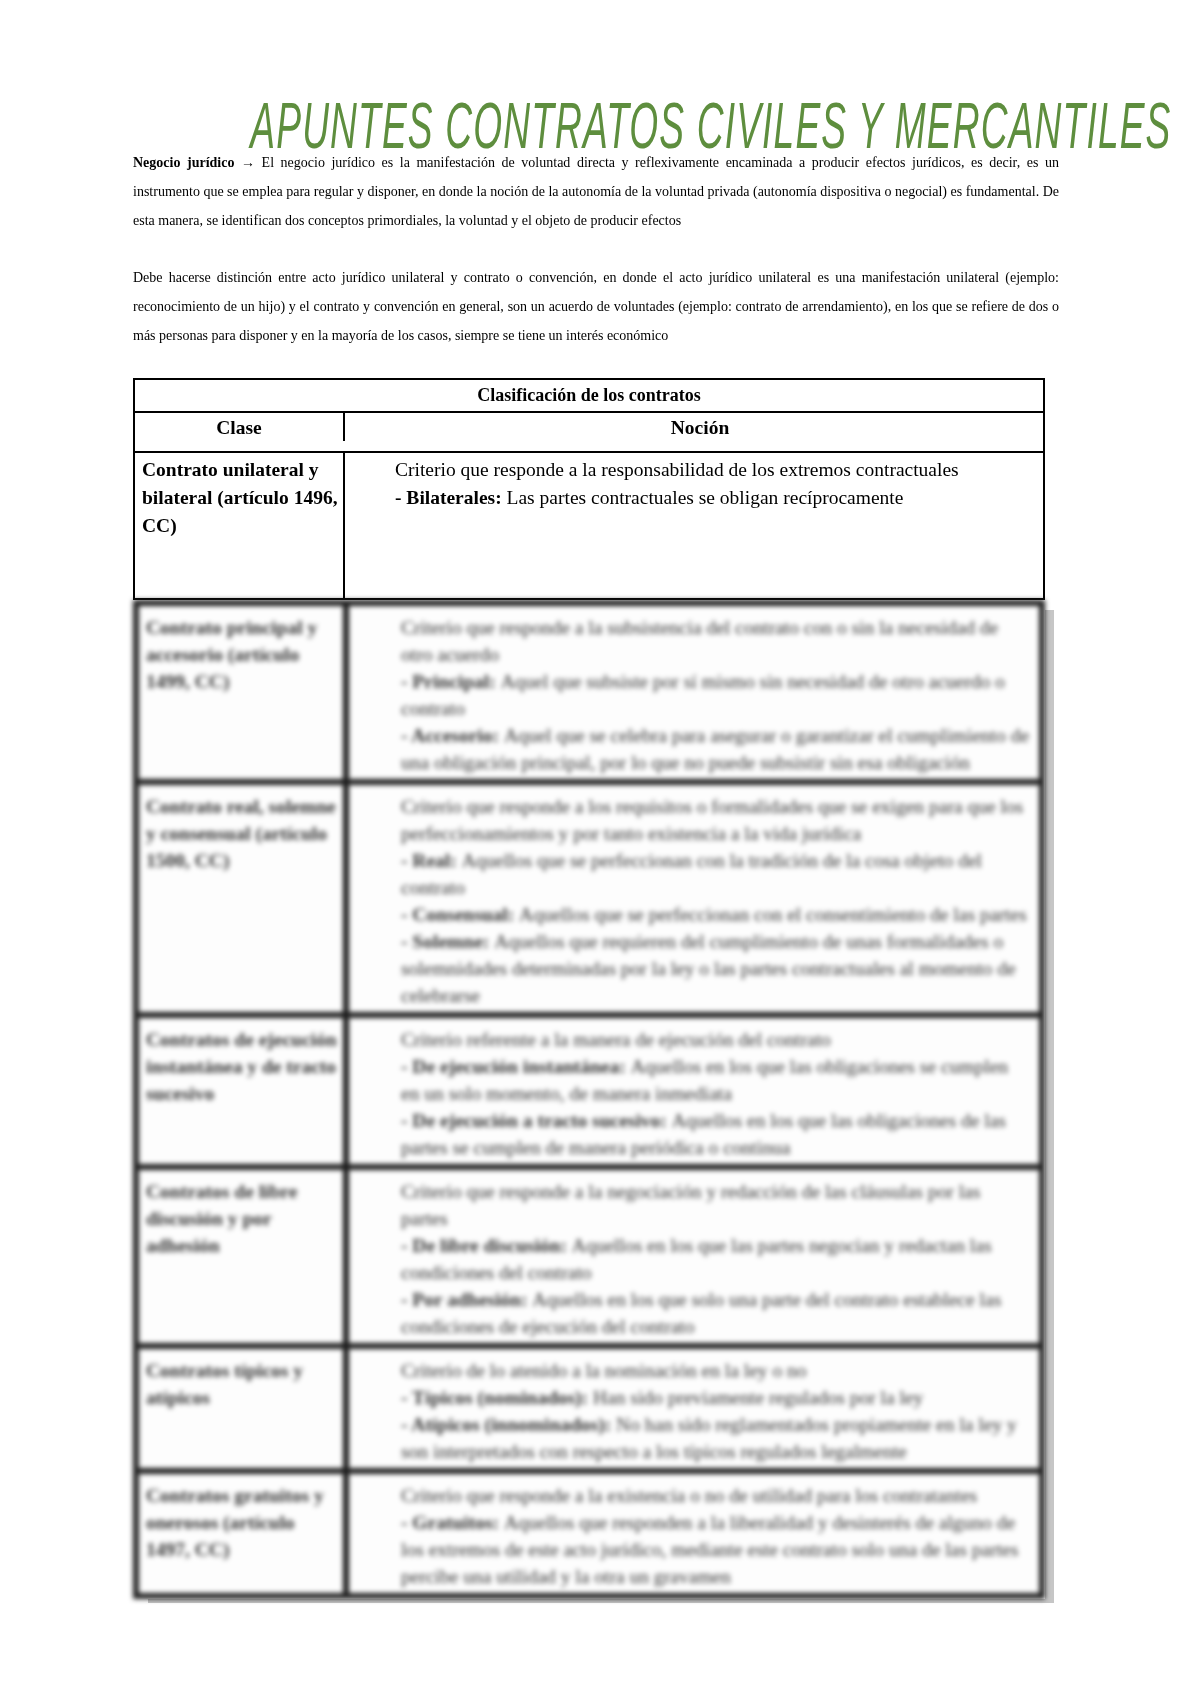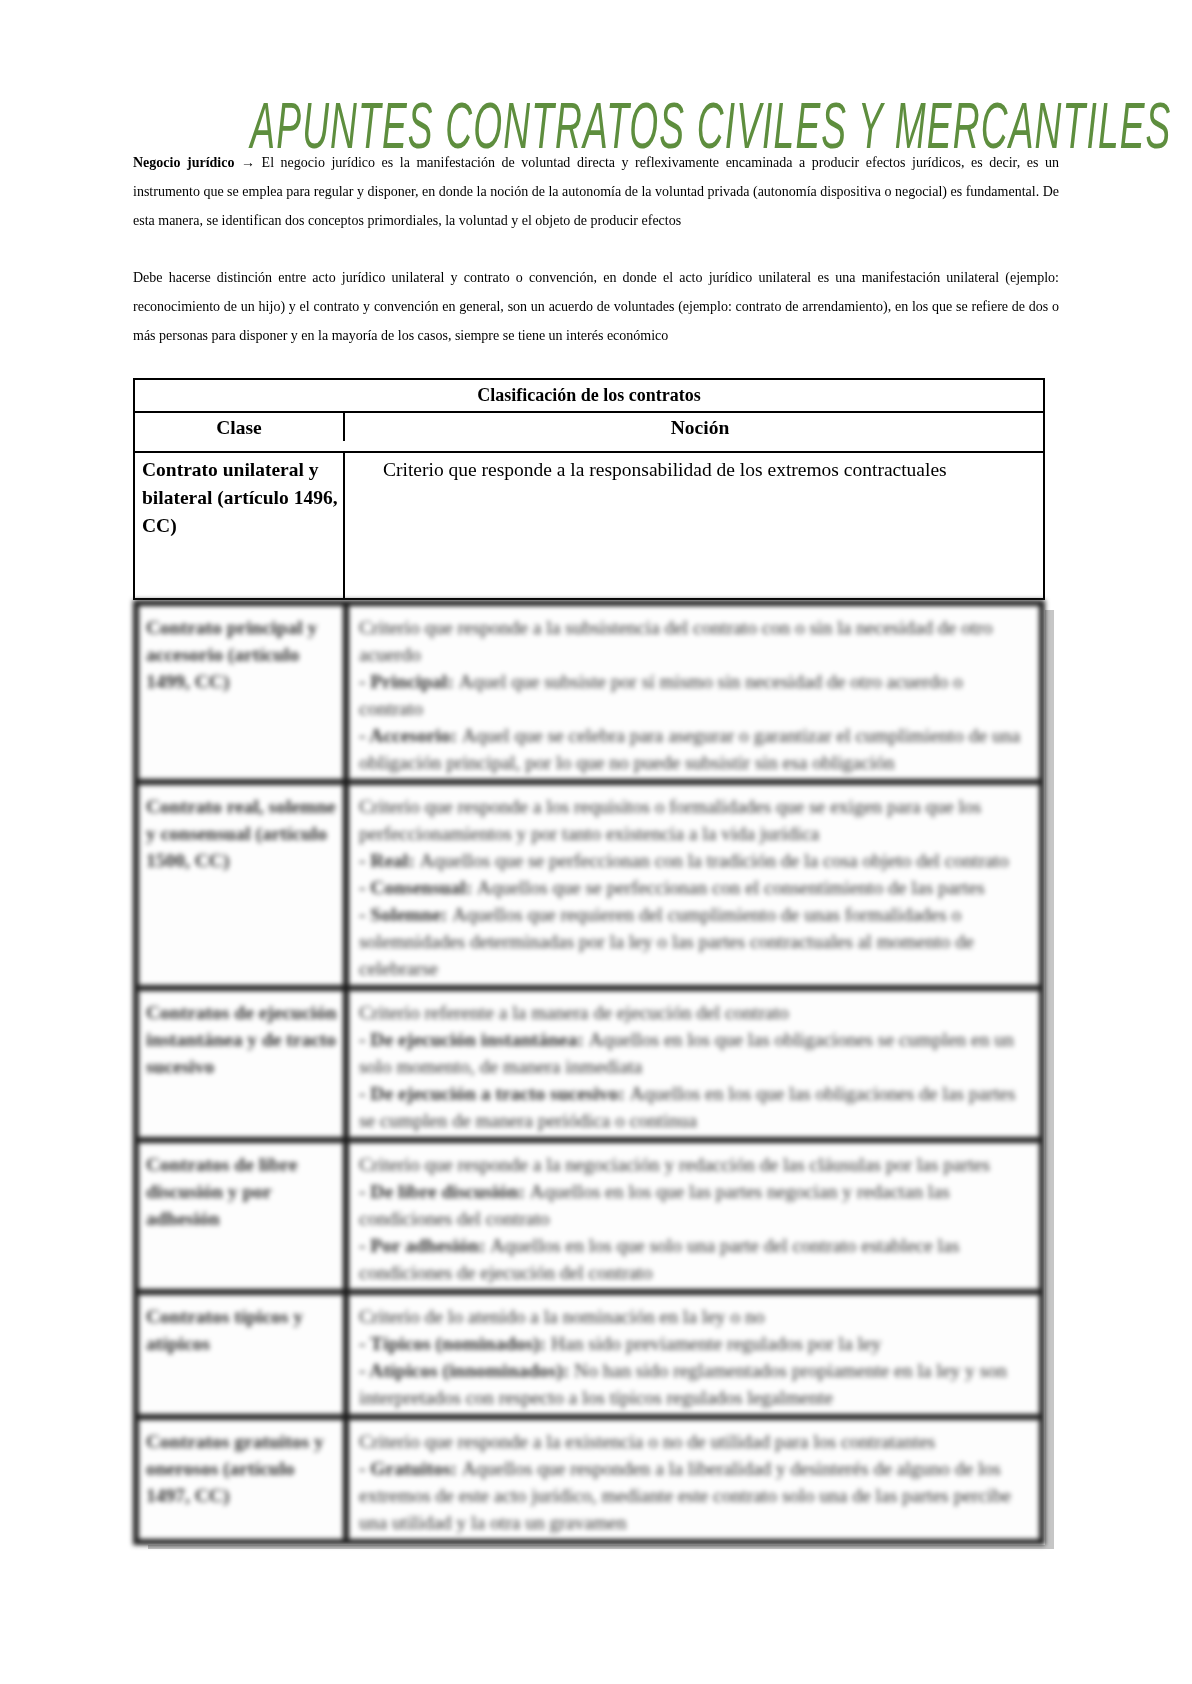--- a/index.html
+++ b/index.html
@@ -11,24 +11,24 @@
         transform:scaleX(.58);transform-origin:50% 50%;}
   .content{position:absolute;left:133px;top:148px;width:926px;}
   .para{font-size:14px;line-height:29px;text-align:justify;margin:0 0 28px 0;}
   .para b{font-weight:700;}
   
   .tbl{width:912px;margin-top:25px;font-size:19.5px;}
   .t-caption{border:2px solid #000;height:31px;line-height:31px;text-align:center;font-weight:700;font-size:18px;}
   .t-head{display:flex;border:2px solid #000;border-top:none;}
   .t-head .hc1{width:208px;border-right:2px solid #000;text-align:center;font-weight:700;height:28px;line-height:29px;}
   .t-head .hc2{flex:1;text-align:center;font-weight:700;height:38px;line-height:29px;padding-left:12px;}
-  .t-row{display:flex;border:2px solid #000;border-top:none;min-height:145px;gap:30px;}
+  .t-row{display:flex;border:2px solid #000;border-top:none;min-height:145px;}
   .t-row .cell-clase{width:196px;border-right:2px solid #000;font-weight:700;padding:3px 5px 3px 7px;line-height:28px;}
   .t-row .cell-nocion{flex:1;padding:3px 8px;line-height:28px;}
-  .n-item{ text-align:left; }
+  .n-item{ text-align:left;margin-left:42px; }
   
   .blur-outer{position:relative;width:912px;box-shadow:12px 7px 0 -3px #c6c6c6;}
   .blur-inner{filter:blur(2.6px);border-left:6px solid #222;border-right:6px solid #222;
               border-bottom:6px solid #222;color:#333;font-size:19.5px;}
   .b-row{display:flex;border-top:6px solid #1c1c1c;background:#fdfdfd;}
   .b-row .cell-clase{width:192px;border-right:6px solid #161616;font-weight:700;padding:8px 5px 3px 7px;line-height:27px;}
   .b-row .cell-nocion{flex:1;padding:8px 8px 3px 10px;line-height:27px;}
   .blur-inner .b-row:nth-child(1){min-height:150px;}
   .blur-inner .b-row:nth-child(2){min-height:193px;}
   .blur-inner .b-row:nth-child(3){min-height:133px;}
@@ -53,20 +53,21 @@
       <div class="t-caption">Clasificación de los contratos</div>
       <div class="t-head">
         <div class="hc1">Clase</div>
         <div class="hc2">Noción</div>
       </div>
       <div id="clear-rows">
           <div class="t-row">
             <div class="cell-clase">Contrato unilateral y bilateral (artículo 1496, CC)</div>
             <div class="cell-nocion">
               <div class="n-item">Criterio que responde a la responsabilidad de los extremos contractuales</div>
+              <div class="n-item"><b>- Bilaterales: </b>Las partes contractuales se obligan recíprocamente</div>
             </div>
           </div>
         </div>
       <div class="blur-outer">
         <div class="blur-inner" id="blur-rows">
             <div class="b-row">
               <div class="cell-clase">Contrato principal y accesorio (artículo 1499, CC)</div>
               <div class="cell-nocion">
                 <div class="n-item">Criterio que responde a la subsistencia del contrato con o sin la necesidad de otro acuerdo</div>
                 <div class="n-item"><b>- Principal: </b>Aquel que subsiste por sí mismo sin necesidad de otro acuerdo o contrato</div>

